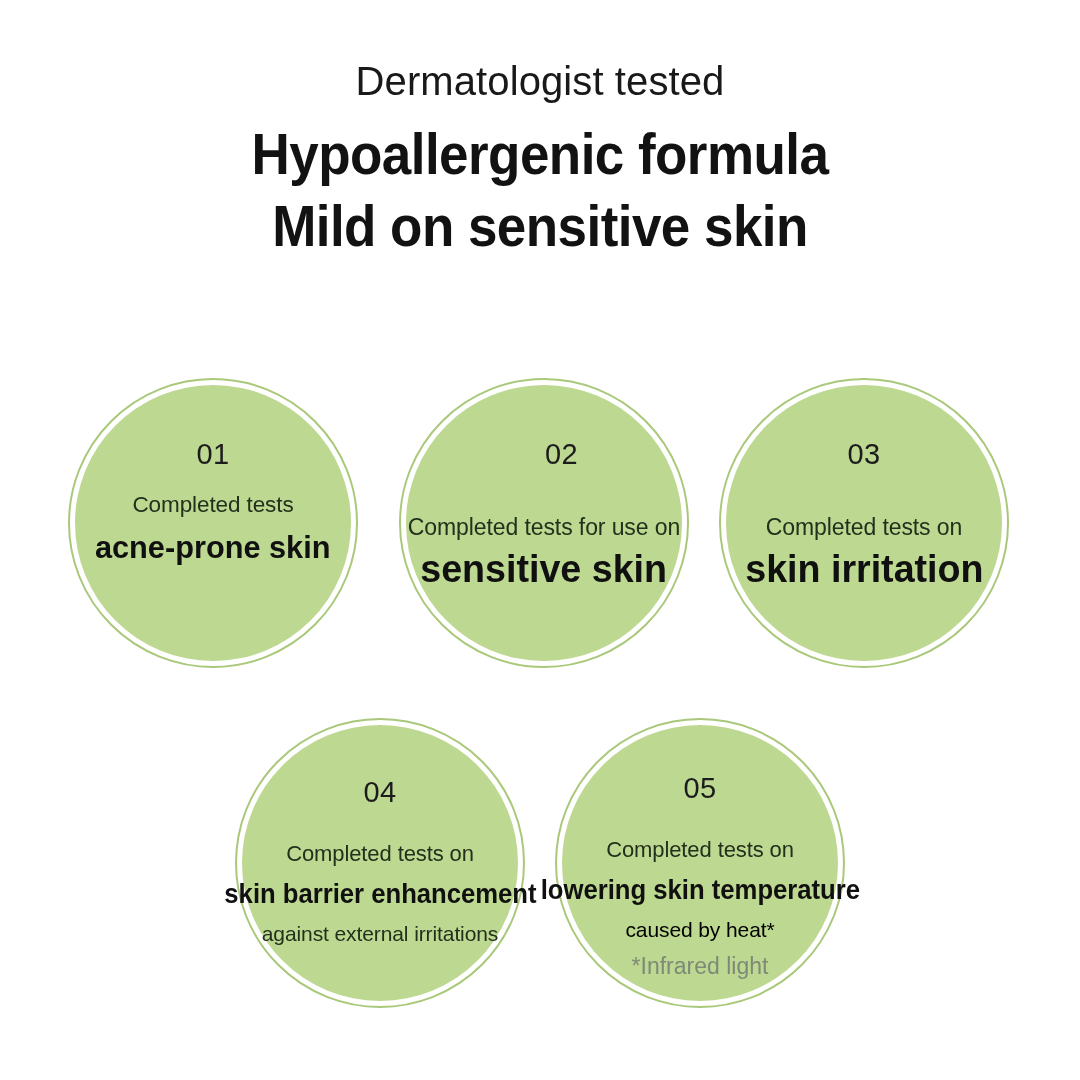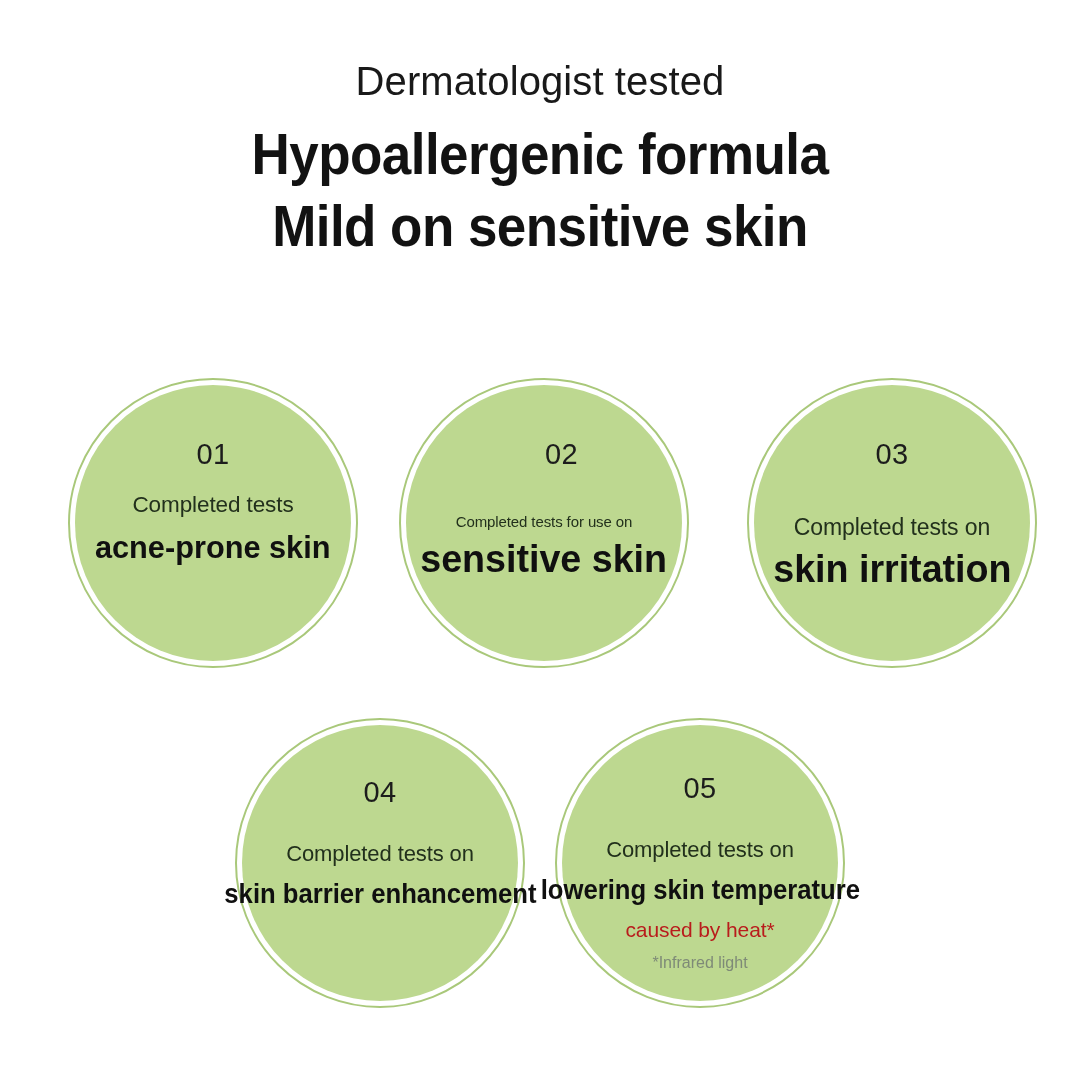--- a/index.html
+++ b/index.html
@@ -109,40 +109,40 @@
     letter-spacing: -0.1px;
     white-space: nowrap;
   }
   .line-bold {
     font-weight: 700;
     color: #101010;
     line-height: 1.1;
     white-space: nowrap;
   }
   .line-note {
-    font-size: 16px;
+    font-size: 23px;
     font-weight: 400;
     color: #7e8a77;
     line-height: 1.2;
     white-space: nowrap;
   }
 
   
   #card-01 { left: 68px;  top: 378px; }
   #card-01 .num       { margin-top: 62px; }
   #card-01 .line-reg  { font-size: 22.5px; }
   #card-01 .r1        { margin-top: 22px; }
   #card-01 .line-bold { font-size: 32px; margin-top: 12px; transform: scaleX(0.96); }
 
   #card-02 { left: 399px; top: 378px; }
   #card-02 .num       { margin-top: 62px; margin-left: 35px; }
-  #card-02 .r1        { margin-top: 44px; font-size: 15px; }
+  #card-02 .r1        { margin-top: 44px; font-size: 23px; }
   #card-02 .line-bold { font-size: 38px; margin-top: 8px; transform: scaleX(0.99); }
 
-  #card-03 { left: 747px; top: 378px; }
+  #card-03 { left: 719px; top: 378px; }
   #card-03 .num       { margin-top: 62px; }
   #card-03 .r1        { margin-top: 44px; font-size: 23px; }
   #card-03 .line-bold { font-size: 38px; margin-top: 8px; transform: scaleX(0.99); }
 
   #card-04 { left: 235px; top: 718px; }
   #card-04 .num       { margin-top: 60px; }
   #card-04 .r1        { margin-top: 34px; font-size: 22px; }
   #card-04 .line-bold { font-size: 28.5px; margin-top: 10px; transform: scaleX(0.90); }
   #card-04 .r2        { margin-top: 12px; font-size: 21px; }
 
@@ -196,28 +196,29 @@
     </div>
   </div>
 
   <div class="circle" id="card-04">
     <div class="disc" style="background: rgb(189, 216, 144);"></div>
     <div class="ring" style="border-color: rgb(169, 200, 122);"></div>
     <div class="content">
       <div class="num">04</div>
       <div class="line-reg r1" style="color: rgb(34, 48, 28);">Completed tests on</div>
       <div class="line-bold">skin barrier enhancement</div>
+      <div class="line-reg r2" style="color: rgb(34, 48, 28);">against external irritations</div>
     </div>
   </div>
 
   <div class="circle" id="card-05">
     <div class="disc" style="background: rgb(189, 216, 144);"></div>
     <div class="ring" style="border-color: rgb(169, 200, 122);"></div>
     <div class="content">
       <div class="num">05</div>
       <div class="line-reg r1" style="color: rgb(34, 48, 28);">Completed tests on</div>
       <div class="line-bold">lowering skin temperature</div>
-      <div class="line-reg r2" style="color: #b91c1c;">caused by heat*</div>
+      <div class="line-reg r2" style="color: #000000;">caused by heat*</div>
       <div class="line-note" style="color: rgb(126, 138, 119);">*Infrared light</div>
     </div>
   </div>
 
 </div>
 
 </body></html>

